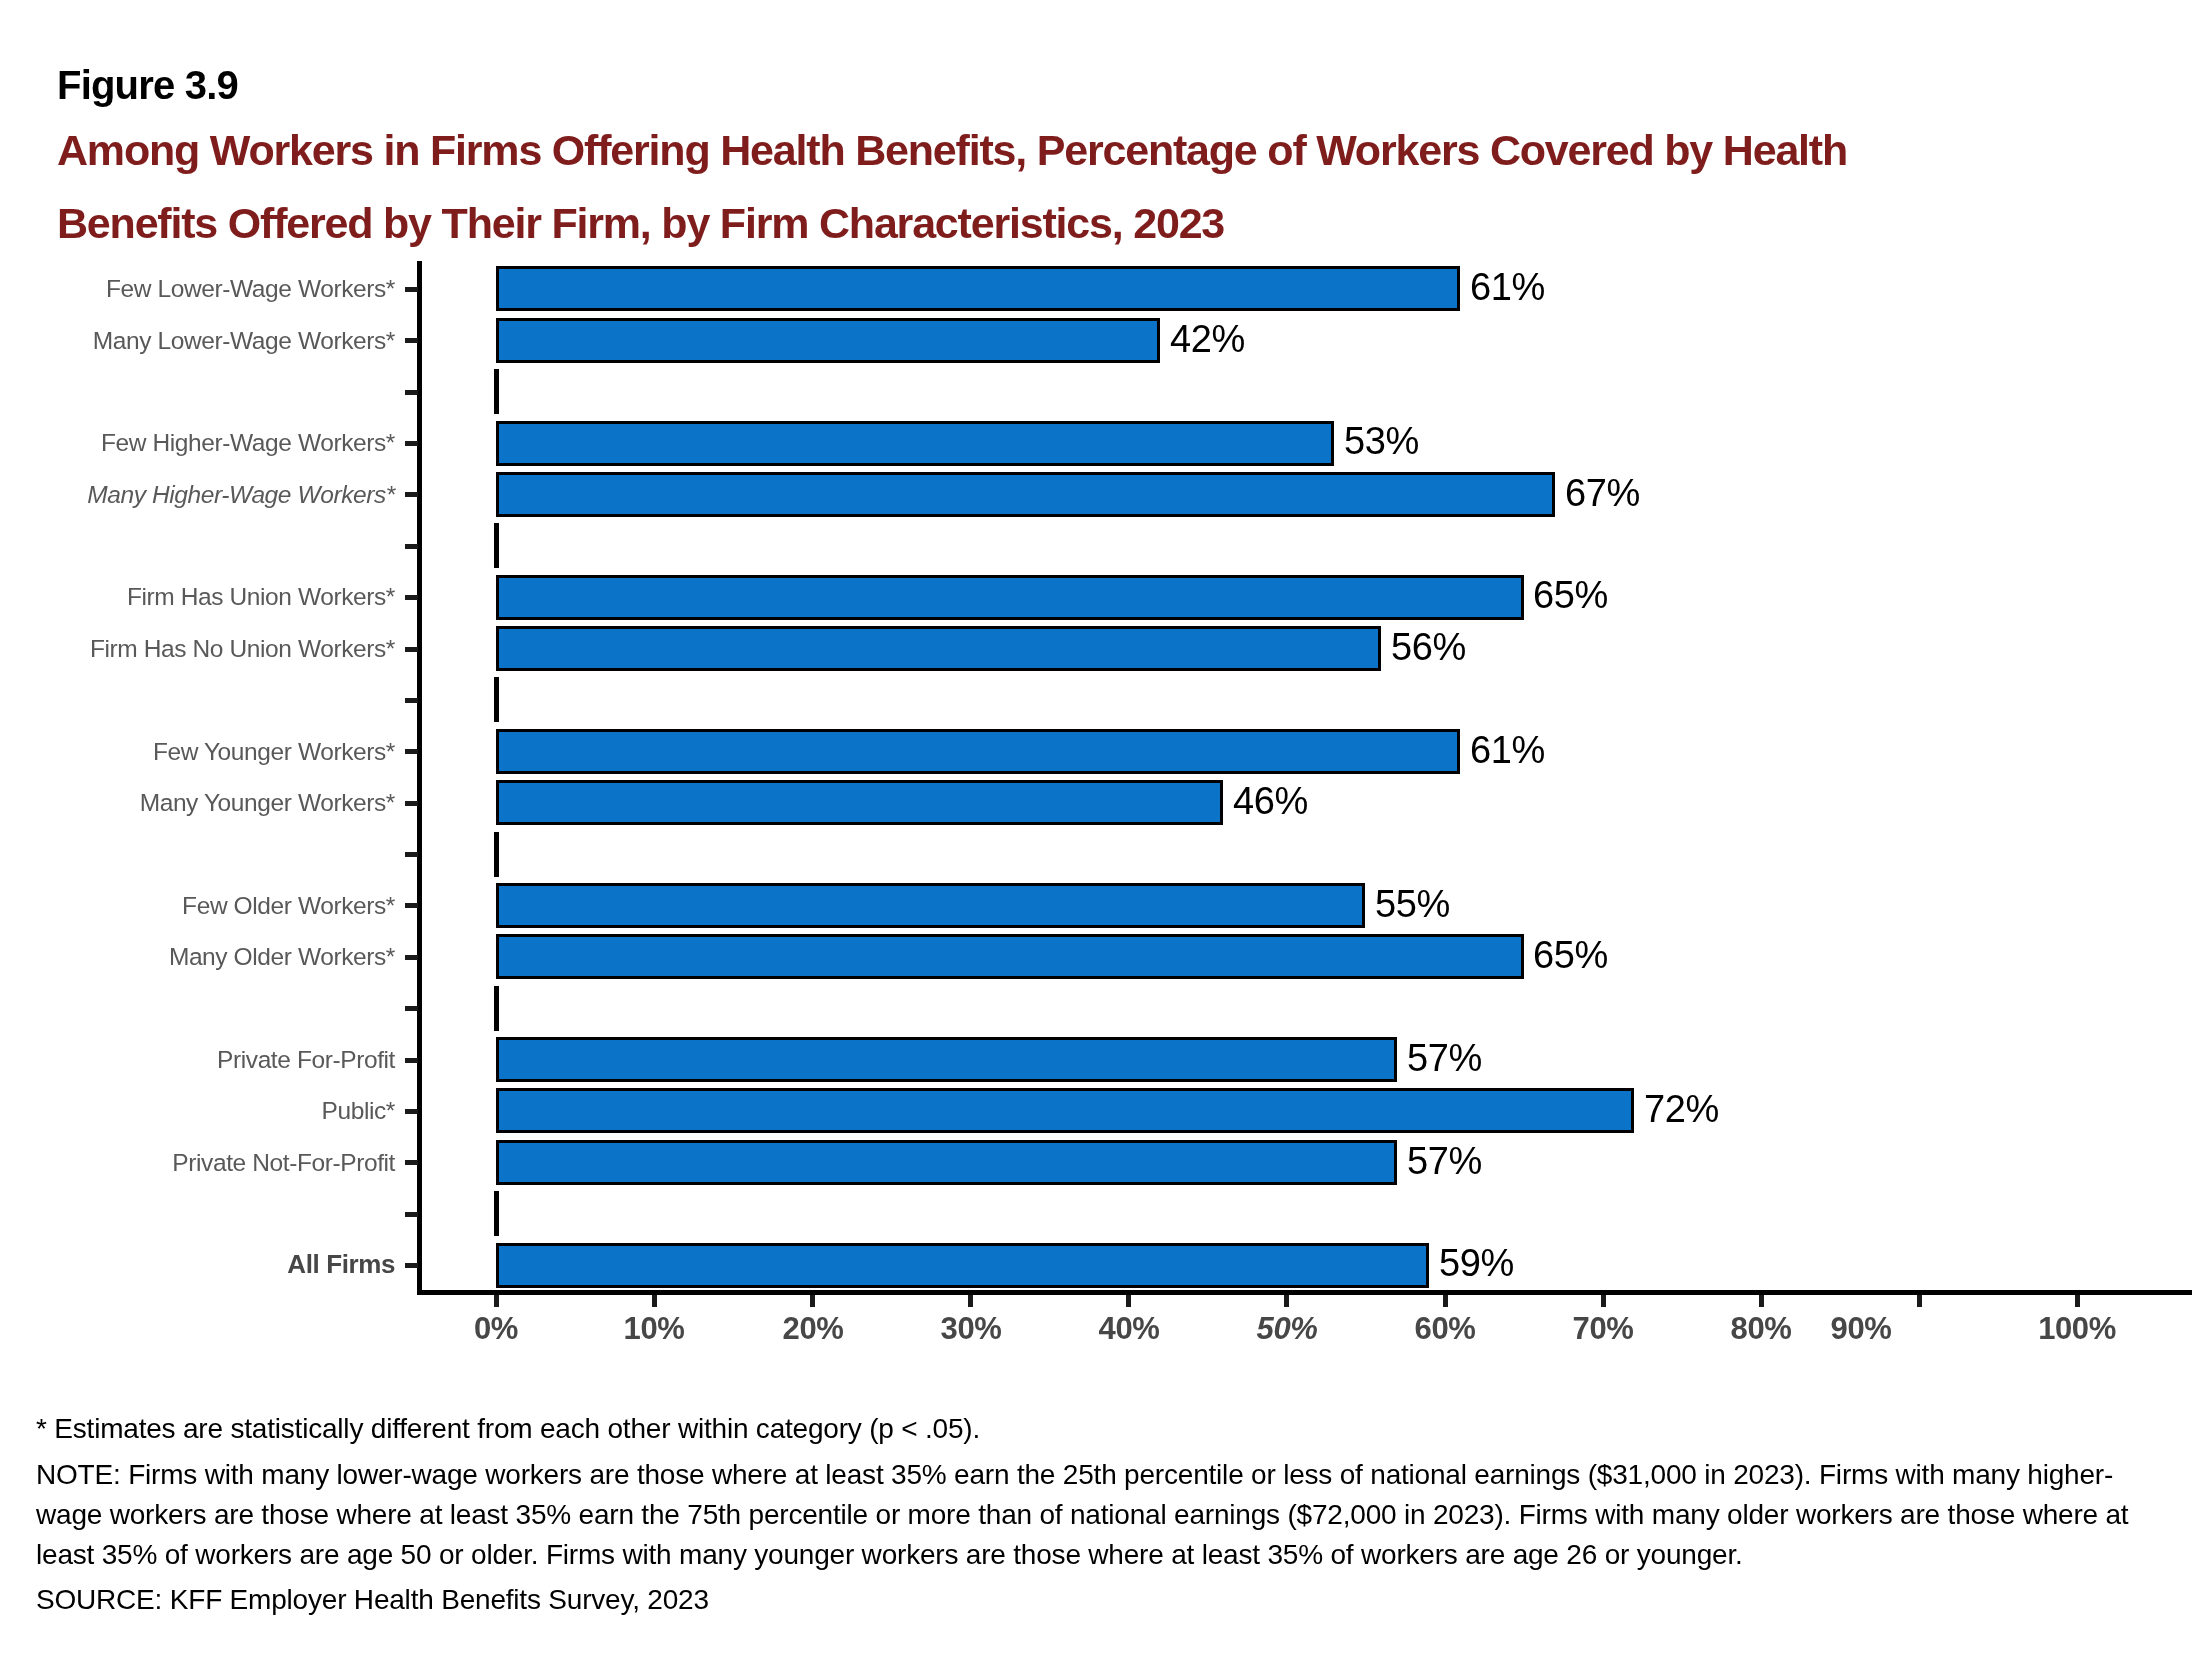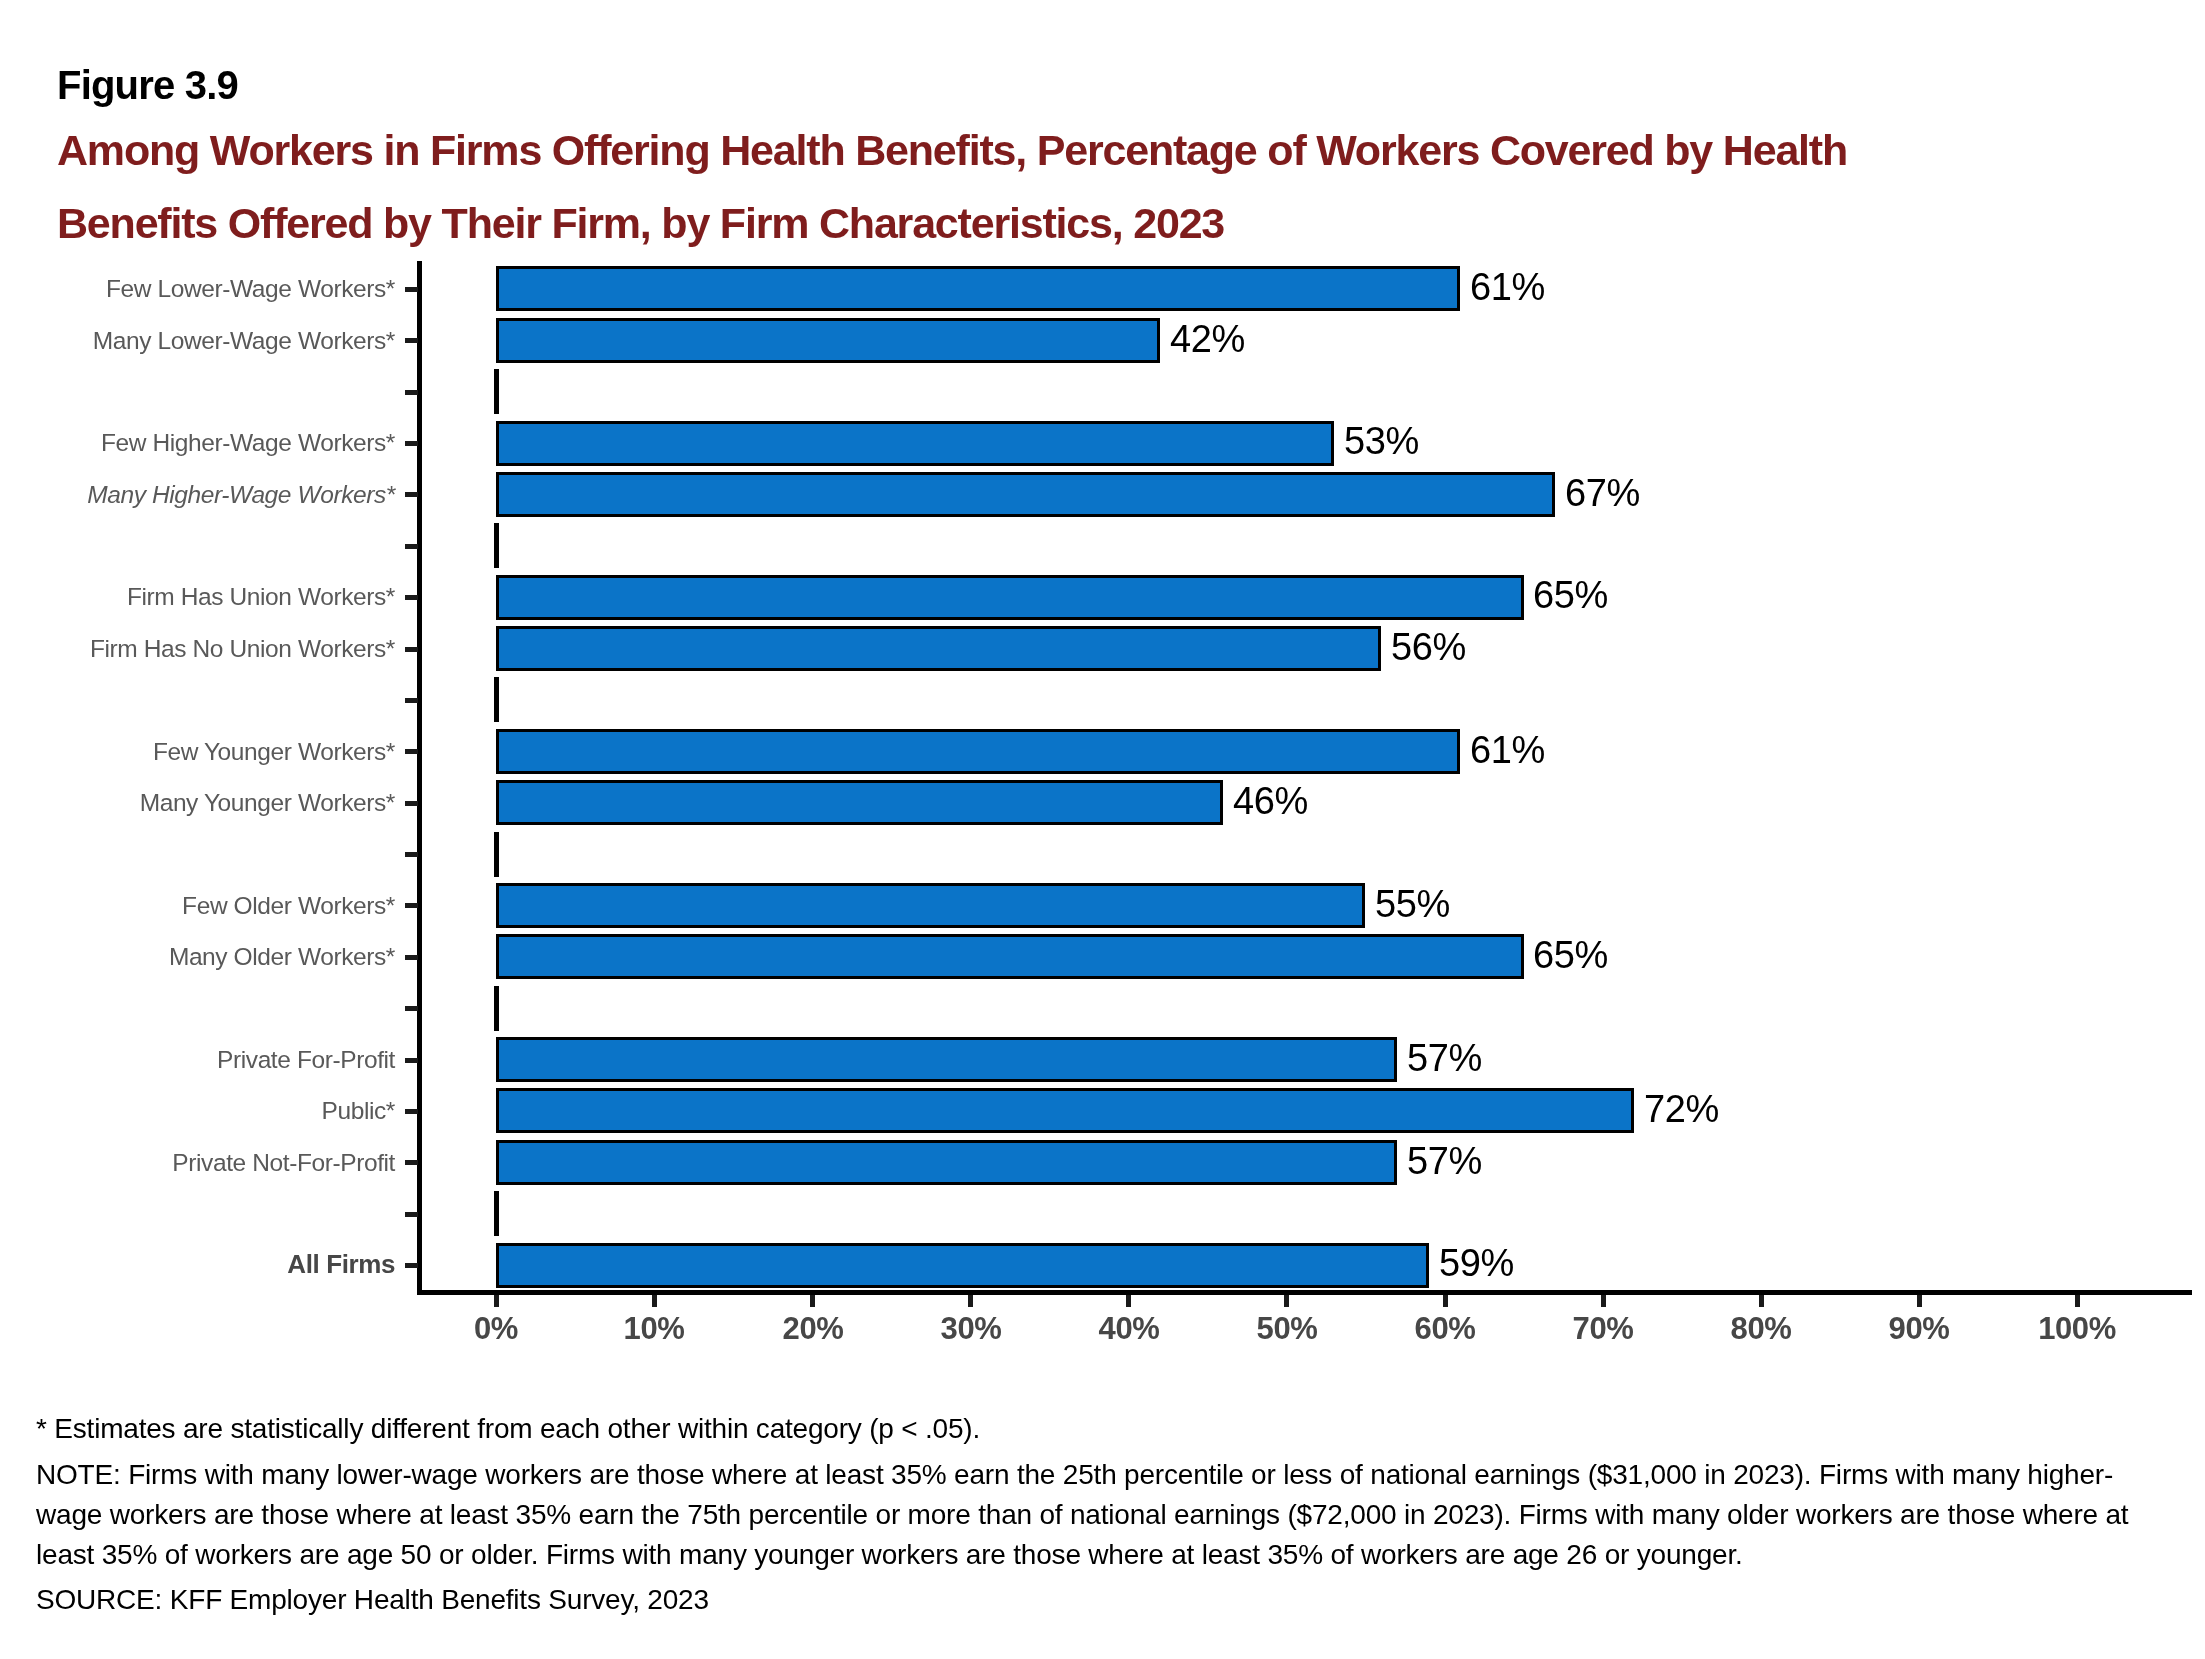--- a/index.html
+++ b/index.html
@@ -122,29 +122,29 @@
       <div class="x-tick-label" style="left: 417px;">0%</div>
       <div class="x-tick" style="left: 652px;"></div>
       <div class="x-tick-label" style="left: 575px;">10%</div>
       <div class="x-tick" style="left: 810px;"></div>
       <div class="x-tick-label" style="left: 734px;">20%</div>
       <div class="x-tick" style="left: 968px;"></div>
       <div class="x-tick-label" style="left: 892px;">30%</div>
       <div class="x-tick" style="left: 1126px;"></div>
       <div class="x-tick-label" style="left: 1050px;">40%</div>
       <div class="x-tick" style="left: 1284px;"></div>
-      <div class="x-tick-label" style="left: 1208px;">50%</div>
+      <div class="x-tick-label" style="left: 1208px; font-style: italic;">50%</div>
       <div class="x-tick" style="left: 1443px;"></div>
       <div class="x-tick-label" style="left: 1366px;">60%</div>
       <div class="x-tick" style="left: 1601px;"></div>
       <div class="x-tick-label" style="left: 1524px;">70%</div>
       <div class="x-tick" style="left: 1759px;"></div>
       <div class="x-tick-label" style="left: 1682px;">80%</div>
       <div class="x-tick" style="left: 1917px;"></div>
-      <div class="x-tick-label" style="left: 1840px; text-align: center;">90%</div>
+      <div class="x-tick-label" style="left: 1782px; text-align: center;">90%</div>
       <div class="x-tick" style="left: 2075px;"></div>
       <div class="x-tick-label" style="left: 1998px;">100%</div>
     </div>
 
   <div id="footnotes">
     <p>* Estimates are statistically different from each other within category (p &lt; .05).</p>
     <p>NOTE: Firms with many lower-wage workers are those where at least 35% earn the 25th percentile or less of national earnings ($31,000 in 2023). Firms with many higher-wage workers are those where at least 35% earn the 75th percentile or more than of national earnings ($72,000 in 2023). Firms with many older workers are those where at least 35% of workers are age 50 or older. Firms with many younger workers are those where at least 35% of workers are age 26 or younger.</p>
     <p>SOURCE: KFF Employer Health Benefits Survey, 2023</p>
   </div>
 

